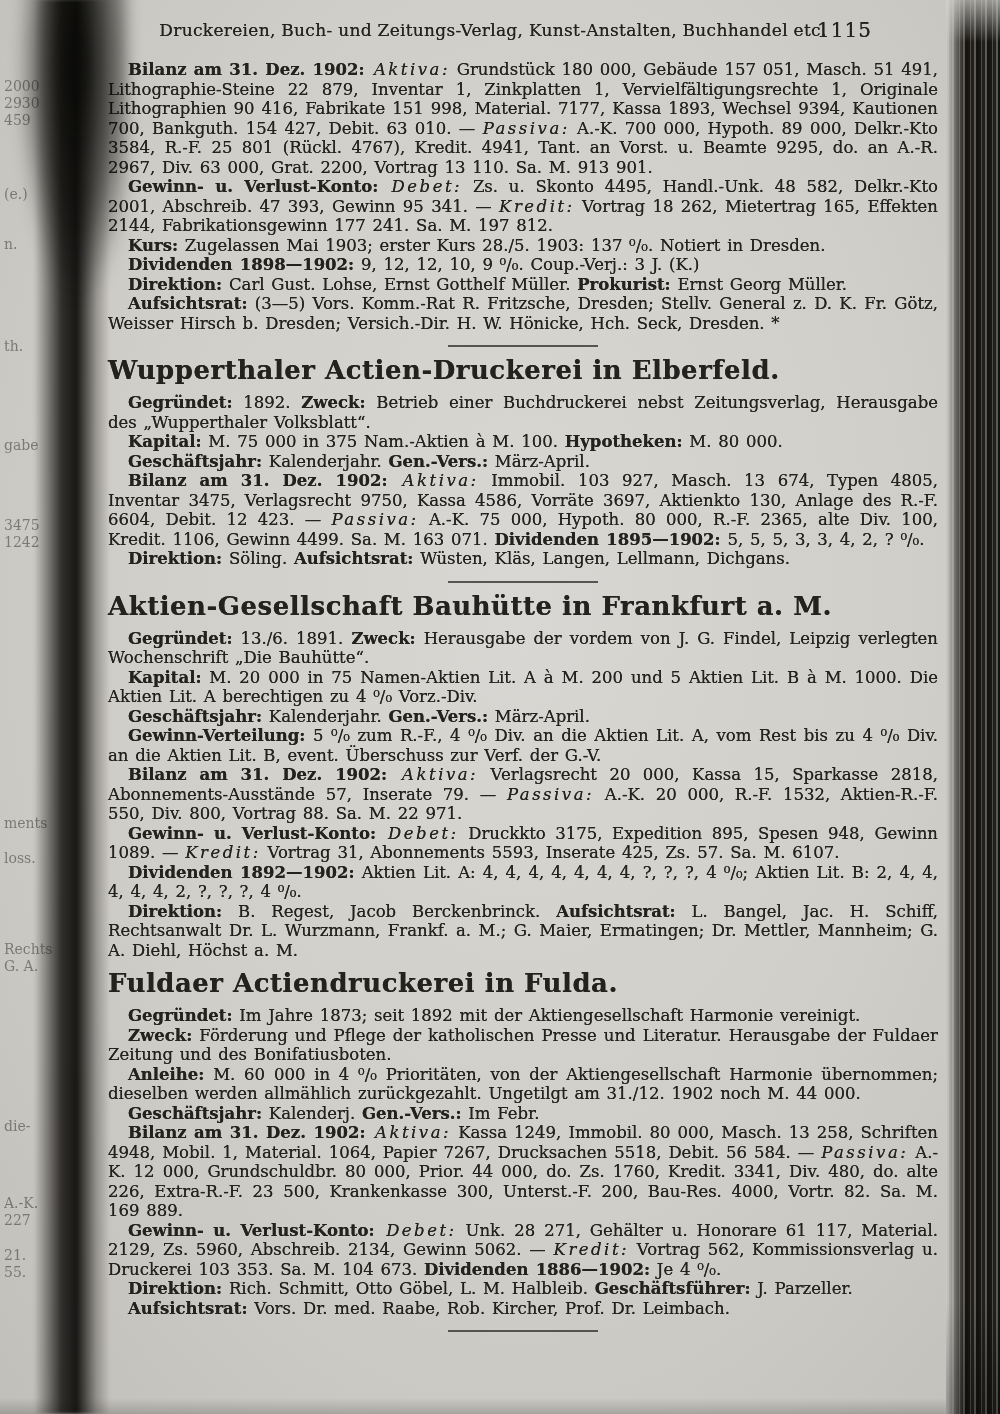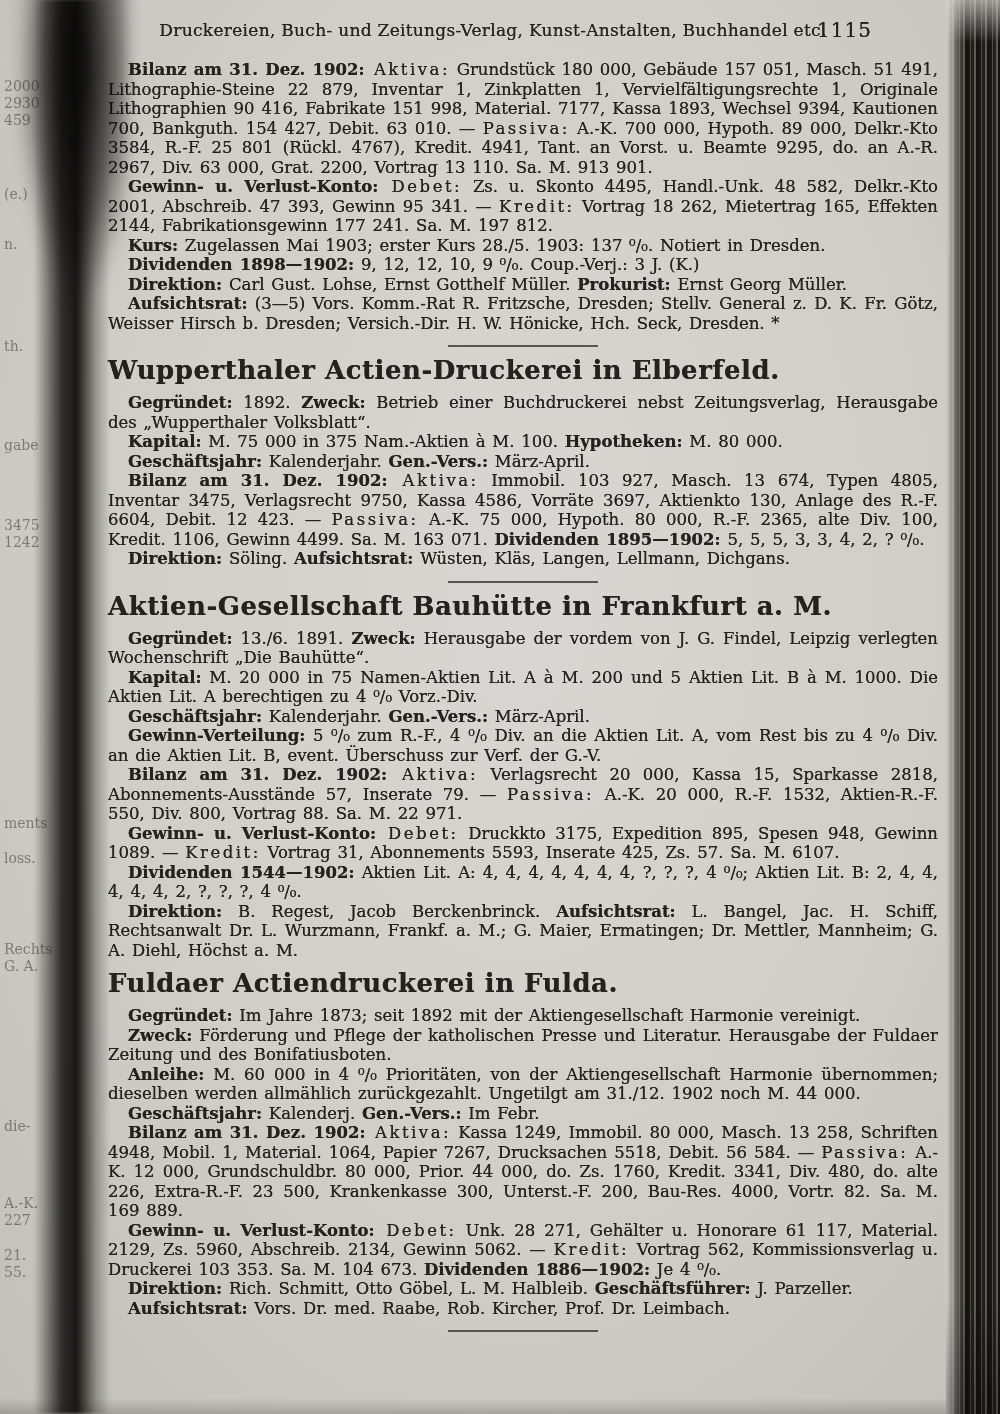--- a/index.html
+++ b/index.html
@@ -46,21 +46,21 @@
     margin: 8px 0 8px 0;
   }
   .para {
     font-size: 16.5px;
     line-height: 19.5px;
     text-align: justify;
     text-indent: 20px;
     word-spacing: 1.5px;
   }
   .seg-b { font-weight: bold; }
-  .seg-sp { letter-spacing: 2.5px; }
+  .seg-sp { letter-spacing: 2.5px; font-style: italic; }
   .seg-n { }
   .rule {
     width: 150px; height: 2px;
     background: #2c2a27;
     opacity: 0.75;
     margin: 12px auto 8px auto;
   }
   
   .gutter-frags { position: absolute; left: 0; top: 0; bottom: 0; width: 50px; z-index: 3; }
   .gutter-frag {
@@ -131,21 +131,21 @@
         <div class="para"><span class="seg-b">Bilanz am 31. Dez. 1902:</span><span class="seg-sp"> Aktiva:</span><span class="seg-n"> Immobil. 103 927, Masch. 13 674, Typen 4805, Inventar 3475, Verlagsrecht 9750, Kassa 4586, Vorräte 3697, Aktienkto 130, Anlage des R.-F. 6604, Debit. 12 423. — </span><span class="seg-sp">Passiva:</span><span class="seg-n"> A.-K. 75 000, Hypoth. 80 000, R.-F. 2365, alte Div. 100, Kredit. 1106, Gewinn 4499.  Sa. M. 163 071.  </span><span class="seg-b">Dividenden 1895—1902:</span><span class="seg-n"> 5, 5, 5, 3, 3, 4, 2, ? ⁰/₀.</span></div>
         <div class="para"><span class="seg-b">Direktion:</span><span class="seg-n"> Söling.  </span><span class="seg-b">Aufsichtsrat:</span><span class="seg-n"> Wüsten, Kläs, Langen, Lellmann, Dichgans.</span></div>
         <div class="rule"></div>
         <div class="section-heading">Aktien-Gesellschaft Bauhütte in Frankfurt a. M.</div>
         <div class="para"><span class="seg-b">Gegründet:</span><span class="seg-n"> 13./6. 1891.  </span><span class="seg-b">Zweck:</span><span class="seg-n"> Herausgabe der vordem von J. G. Findel, Leipzig verlegten Wochenschrift „Die Bauhütte“.</span></div>
         <div class="para"><span class="seg-b">Kapital:</span><span class="seg-n"> M. 20 000 in 75 Namen-Aktien Lit. A à M. 200 und 5 Aktien Lit. B à M. 1000. Die Aktien Lit. A berechtigen zu 4 ⁰/₀ Vorz.-Div.</span></div>
         <div class="para"><span class="seg-b">Geschäftsjahr:</span><span class="seg-n"> Kalenderjahr.  </span><span class="seg-b">Gen.-Vers.:</span><span class="seg-n"> März-April.</span></div>
         <div class="para"><span class="seg-b">Gewinn-Verteilung:</span><span class="seg-n"> 5 ⁰/₀ zum R.-F., 4 ⁰/₀ Div. an die Aktien Lit. A, vom Rest bis zu 4 ⁰/₀ Div. an die Aktien Lit. B, event. Überschuss zur Verf. der G.-V.</span></div>
         <div class="para"><span class="seg-b">Bilanz am 31. Dez. 1902:</span><span class="seg-sp"> Aktiva:</span><span class="seg-n"> Verlagsrecht 20 000, Kassa 15, Sparkasse 2818, Abonnements-Ausstände 57, Inserate 79. — </span><span class="seg-sp">Passiva:</span><span class="seg-n"> A.-K. 20 000, R.-F. 1532, Aktien-R.-F. 550, Div. 800, Vortrag 88.  Sa. M. 22 971.</span></div>
         <div class="para"><span class="seg-b">Gewinn- u. Verlust-Konto:</span><span class="seg-sp"> Debet:</span><span class="seg-n"> Druckkto 3175, Expedition 895, Spesen 948, Gewinn 1089. — </span><span class="seg-sp">Kredit:</span><span class="seg-n"> Vortrag 31, Abonnements 5593, Inserate 425, Zs. 57.  Sa. M. 6107.</span></div>
-        <div class="para"><span class="seg-b">Dividenden 1544—1902:</span><span class="seg-n"> Aktien Lit. A: 4, 4, 4, 4, 4, 4, 4, ?, ?, ?, 4 ⁰/₀;  Aktien Lit. B: 2, 4, 4, 4, 4, 4, 2, ?, ?, ?, 4 ⁰/₀.</span></div>
+        <div class="para"><span class="seg-b">Dividenden 1892—1902:</span><span class="seg-n"> Aktien Lit. A: 4, 4, 4, 4, 4, 4, 4, ?, ?, ?, 4 ⁰/₀;  Aktien Lit. B: 2, 4, 4, 4, 4, 4, 2, ?, ?, ?, 4 ⁰/₀.</span></div>
         <div class="para"><span class="seg-b">Direktion:</span><span class="seg-n"> B. Regest, Jacob Berckenbrinck.  </span><span class="seg-b">Aufsichtsrat:</span><span class="seg-n"> L. Bangel, Jac. H. Schiff, Rechtsanwalt Dr. L. Wurzmann, Frankf. a. M.; G. Maier, Ermatingen; Dr. Mettler, Mannheim; G. A. Diehl, Höchst a. M.</span></div>
         <div class="section-heading">Fuldaer Actiendruckerei in Fulda.</div>
         <div class="para"><span class="seg-b">Gegründet:</span><span class="seg-n"> Im Jahre 1873; seit 1892 mit der Aktiengesellschaft Harmonie vereinigt.</span></div>
         <div class="para"><span class="seg-b">Zweck:</span><span class="seg-n"> Förderung und Pflege der katholischen Presse und Literatur.  Herausgabe der Fuldaer Zeitung und des Bonifatiusboten.</span></div>
         <div class="para"><span class="seg-b">Anleihe:</span><span class="seg-n"> M. 60 000 in 4 ⁰/₀ Prioritäten, von der Aktiengesellschaft Harmonie übernommen; dieselben werden allmählich zurückgezahlt.  Ungetilgt am 31./12. 1902 noch M. 44 000.</span></div>
         <div class="para"><span class="seg-b">Geschäftsjahr:</span><span class="seg-n"> Kalenderj.  </span><span class="seg-b">Gen.-Vers.:</span><span class="seg-n"> Im Febr.</span></div>
         <div class="para"><span class="seg-b">Bilanz am 31. Dez. 1902:</span><span class="seg-sp"> Aktiva:</span><span class="seg-n"> Kassa 1249, Immobil. 80 000, Masch. 13 258, Schriften 4948, Mobil. 1, Material. 1064, Papier 7267, Drucksachen 5518, Debit. 56 584. — </span><span class="seg-sp">Passiva:</span><span class="seg-n"> A.-K. 12 000, Grundschuldbr. 80 000, Prior. 44 000, do. Zs. 1760, Kredit. 3341, Div. 480, do. alte 226, Extra-R.-F. 23 500, Krankenkasse 300, Unterst.-F. 200, Bau-Res. 4000, Vortr. 82.  Sa. M. 169 889.</span></div>
         <div class="para"><span class="seg-b">Gewinn- u. Verlust-Konto:</span><span class="seg-sp"> Debet:</span><span class="seg-n"> Unk. 28 271, Gehälter u. Honorare 61 117, Material. 2129, Zs. 5960, Abschreib. 2134, Gewinn 5062. — </span><span class="seg-sp">Kredit:</span><span class="seg-n"> Vortrag 562, Kommissionsverlag u. Druckerei 103 353.  Sa. M. 104 673.   </span><span class="seg-b">Dividenden 1886—1902:</span><span class="seg-n"> Je 4 ⁰/₀.</span></div>
         <div class="para"><span class="seg-b">Direktion:</span><span class="seg-n"> Rich. Schmitt, Otto Göbel, L. M. Halbleib.  </span><span class="seg-b">Geschäftsführer:</span><span class="seg-n"> J. Parzeller.</span></div>
         <div class="para"><span class="seg-b">Aufsichtsrat:</span><span class="seg-n"> Vors. Dr. med. Raabe, Rob. Kircher, Prof. Dr. Leimbach.</span></div>

